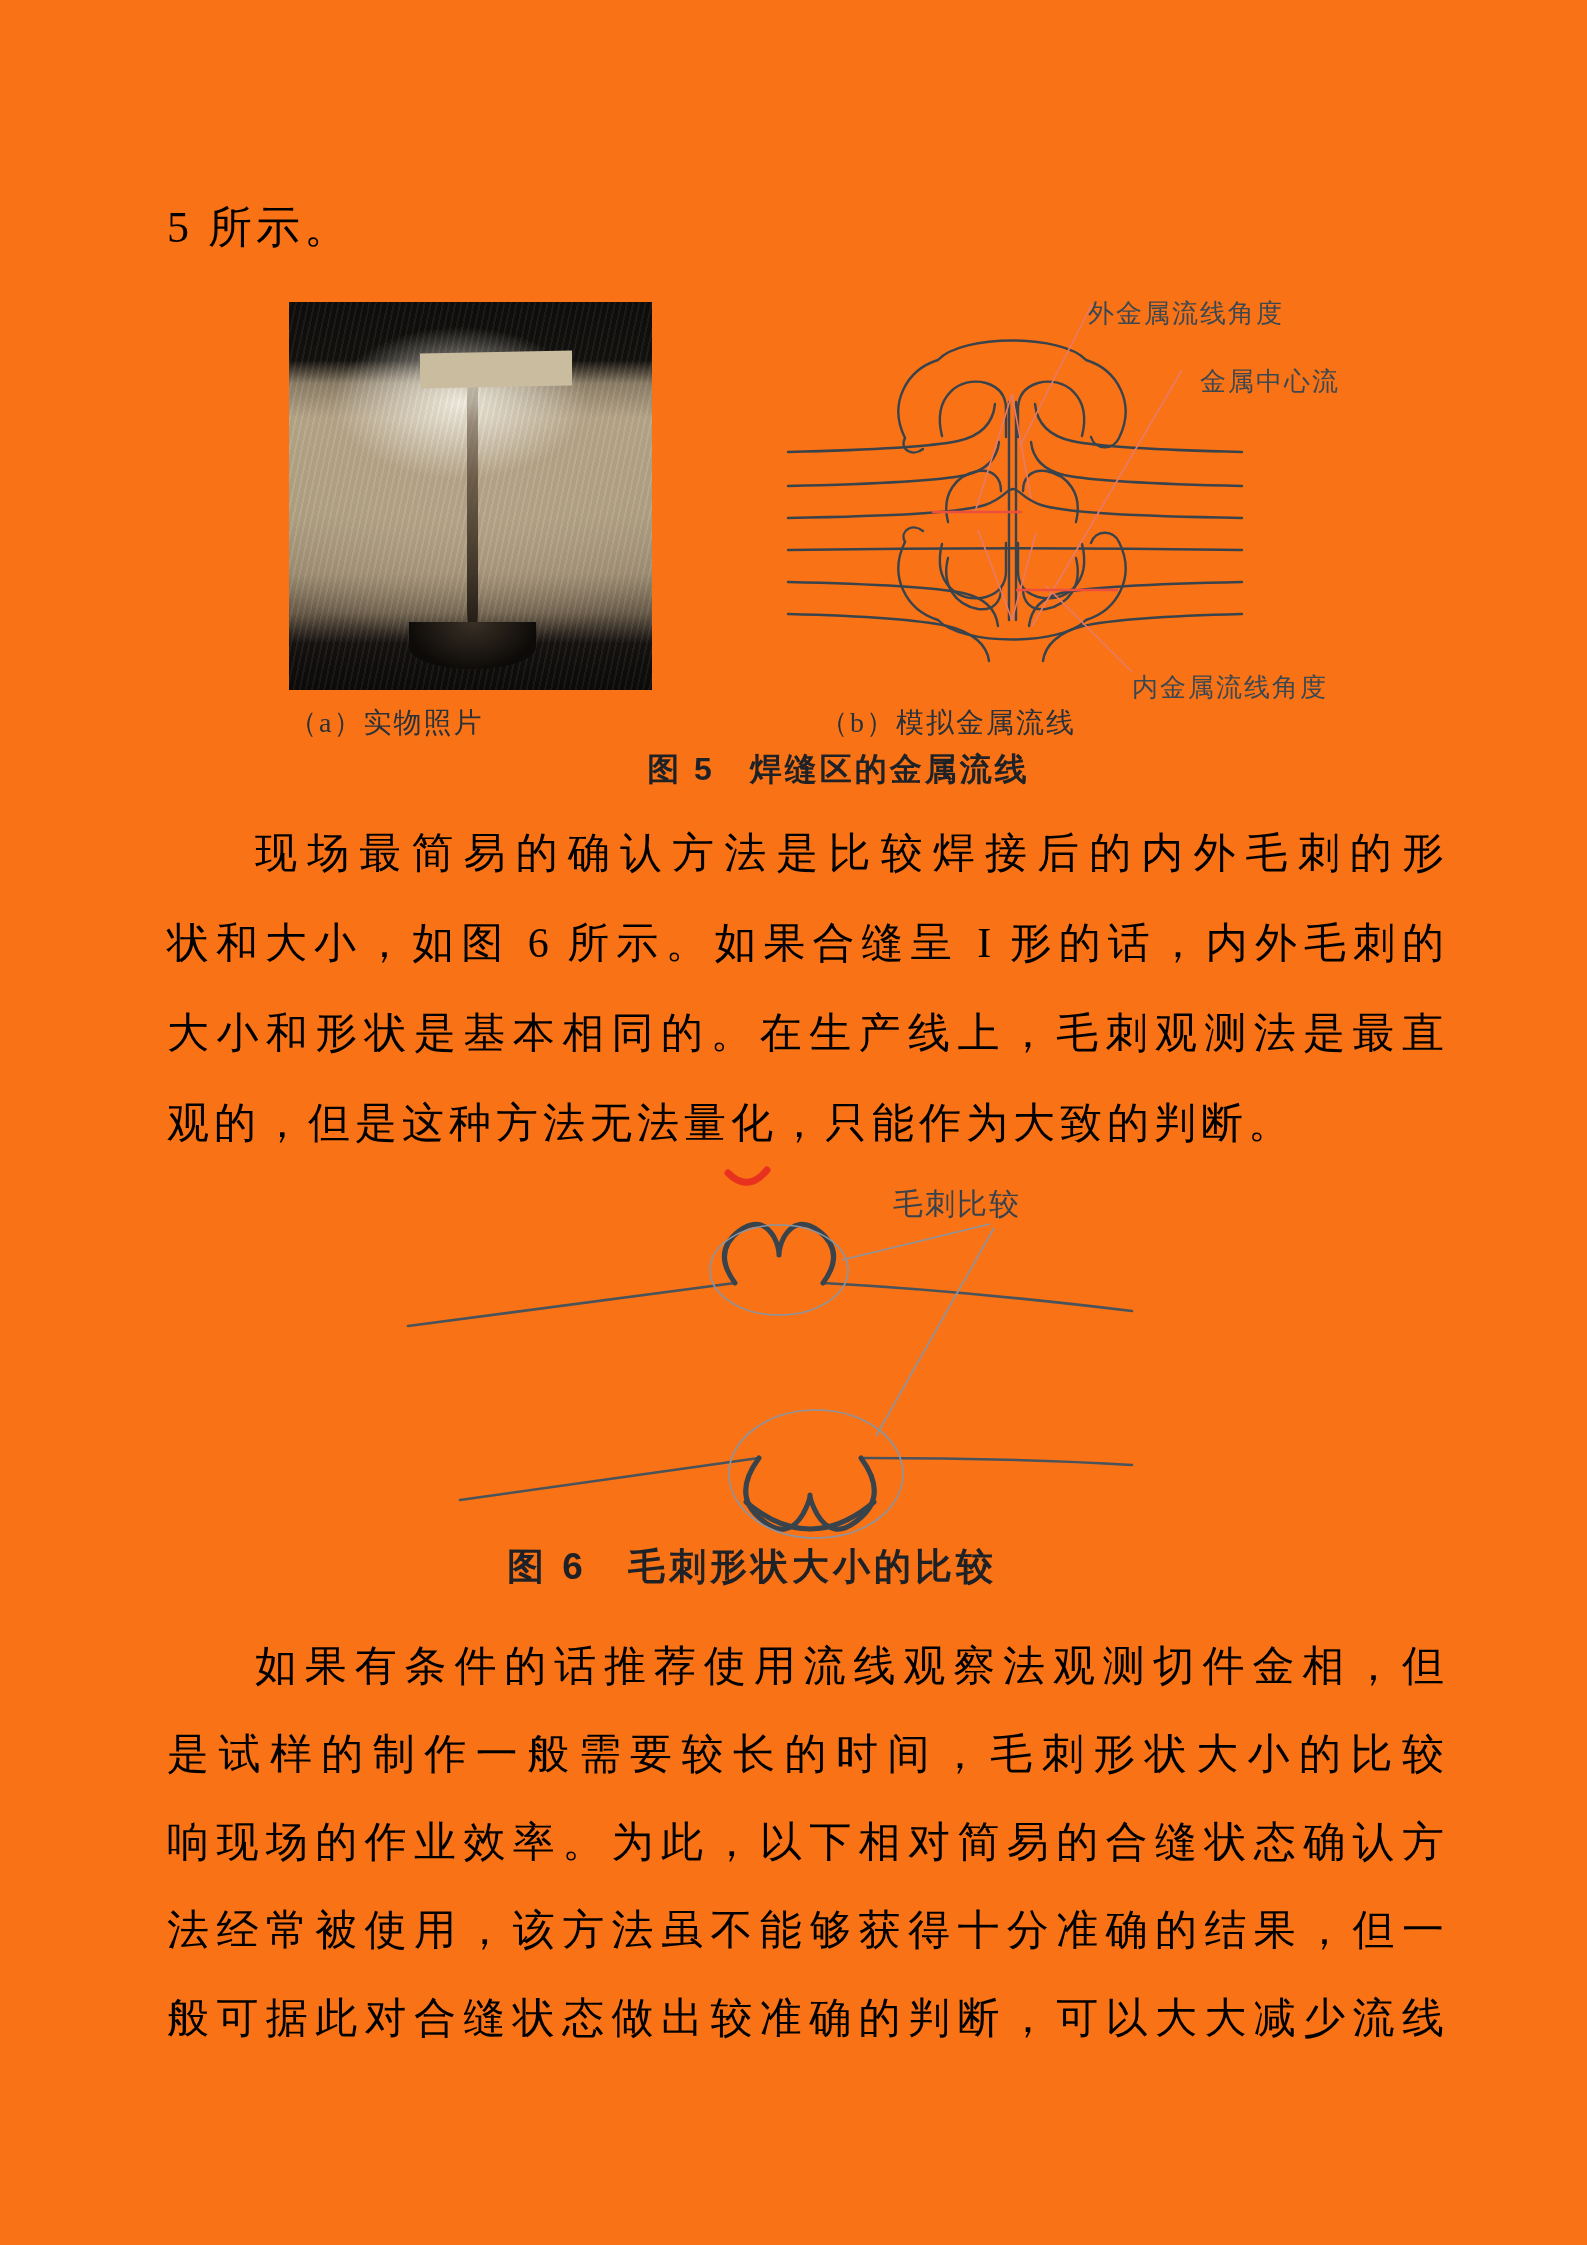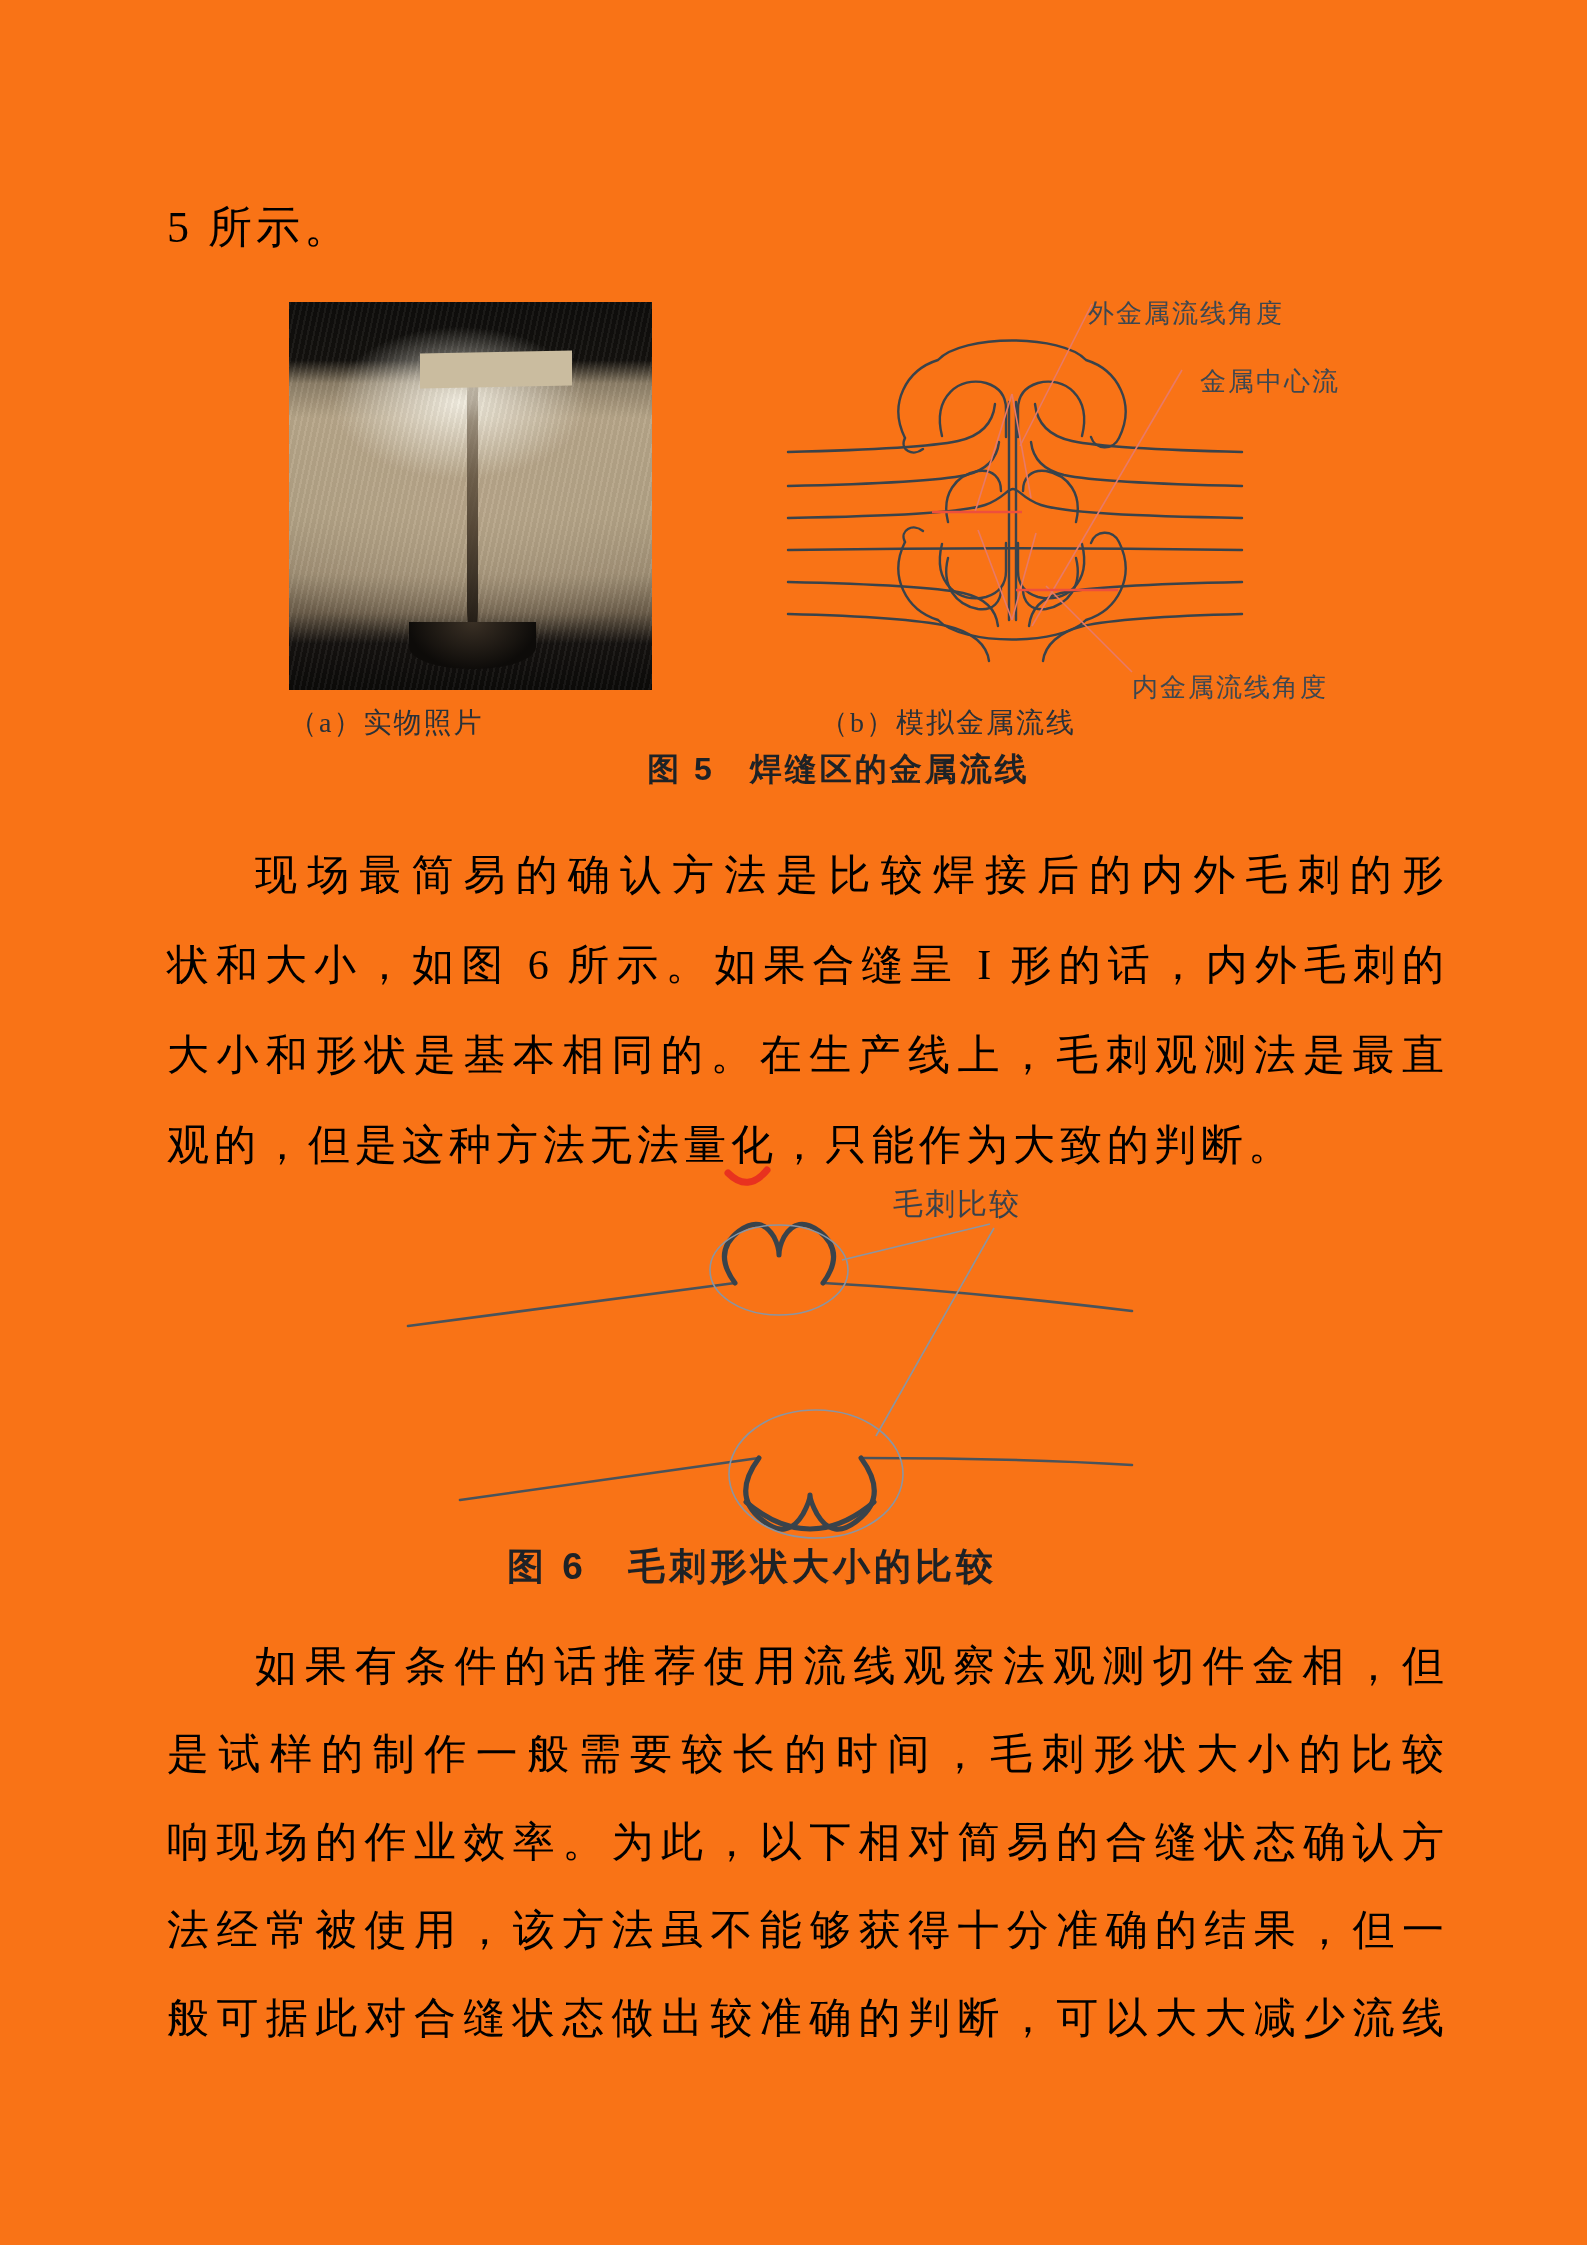--- a/index.html
+++ b/index.html
@@ -14,21 +14,21 @@
   .para{
     position:absolute;left:167px;width:1278px;
     font-size:42px;
   }
   .para .bline{
     text-align:justify;text-align-last:justify;text-justify:inter-character;
     letter-spacing:1px;white-space:nowrap;overflow:visible;
   }
   .para .bline.short{text-align-last:auto;letter-spacing:5px;}
   .para .bline.indent{padding-left:88px;}
-  #para1{top:830px;}
+  #para1{top:808px;}
   #para1 .bline{height:90px;line-height:90px;}
   #para2{top:1622px;}
   #para2 .bline{height:88px;line-height:88px;}
 
   
   .photo{
     position:absolute;left:289px;top:302px;width:363px;height:388px;
     background:
       repeating-linear-gradient(102deg, rgba(255,255,255,0.05) 0 2px, rgba(0,0,0,0.04) 2px 6px),
       radial-gradient(ellipse 50% 28% at 47% 26%, rgba(246,242,230,0.95), rgba(246,242,230,0) 70%),

